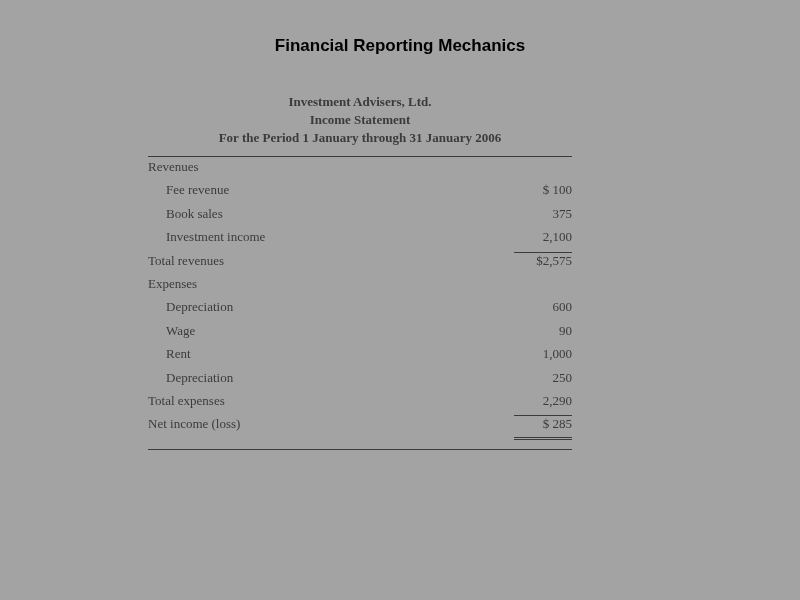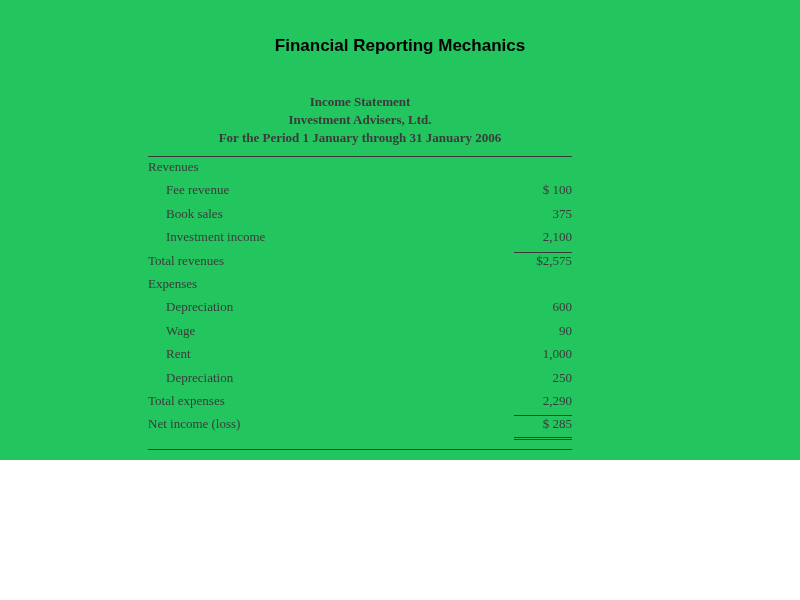--- a/index.html
+++ b/index.html
@@ -3,22 +3,22 @@
 <meta charset="utf-8">
 <style>
   html, body {
     margin: 0;
     padding: 0;
     background: #ffffff;
   }
   .slide {
     position: relative;
     width: 800px;
-    height: 460px;
-    background: #22c55e;
+    height: 600px;
+    background: #a3a3a3;
     overflow: hidden;
     font-family: "Liberation Serif", serif;
     color: #3b3b3b;
   }
   .title {
     position: absolute;
     top: 36px;
     left: 0;
     width: 100%;
     margin: 0;
@@ -77,22 +77,22 @@
 </style>
 </head>
 <body>
 
 <div class="slide">
   <h1 class="title">Financial Reporting Mechanics</h1>
 
   <div class="statement">
 
     <div class="stmt-header">
+      <div>Investment Advisers, Ltd.</div>
       <div>Income Statement</div>
-      <div>Investment Advisers, Ltd.</div>
       <div>For the Period 1 January through 31 January 2006</div>
     </div>
 
     <div class="rule"></div>
 
     <div class="rows">
 
       <div class="row">
         <span class="label">Revenues</span>
         <span class="value"></span>

